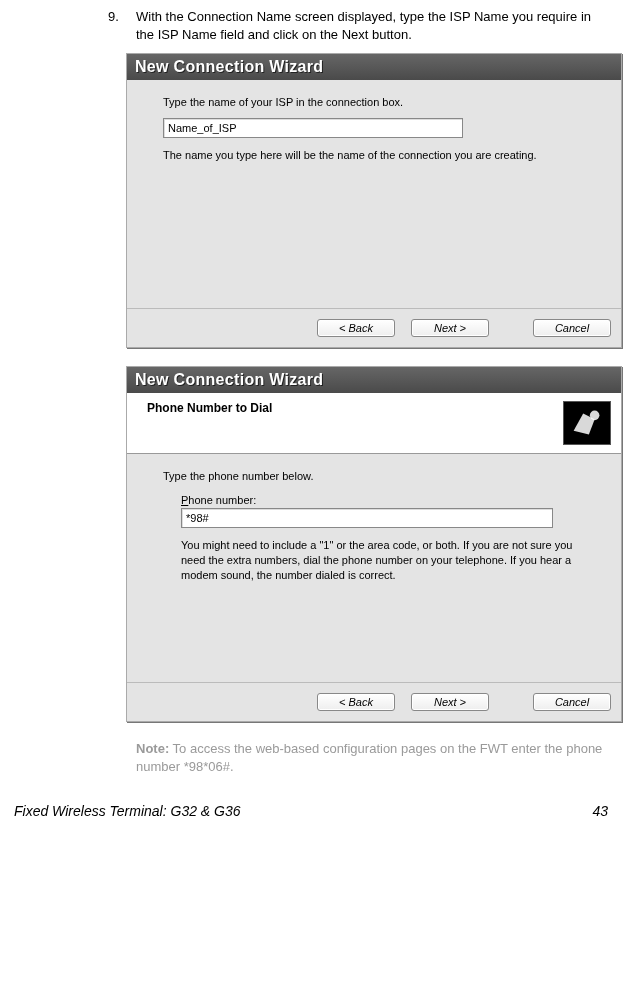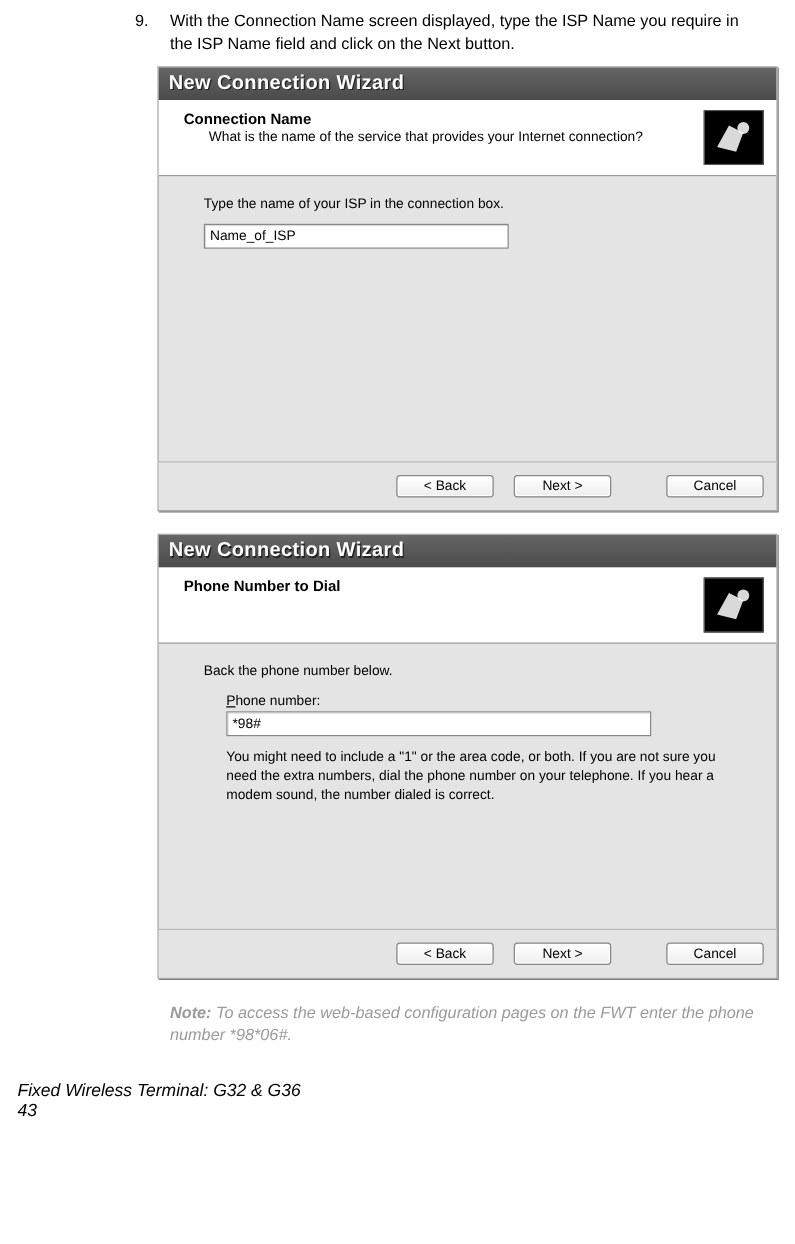--- a/index.html
+++ b/index.html
@@ -87,21 +87,21 @@
   .body-area .instr {
     margin-bottom: 10px;
   }
   .body-area .label {
     margin-bottom: 2px;
   }
   .body-area .underline-letter {
     text-decoration: underline;
   }
   .textbox {
-    width: 244px;
+    width: 300px;
     border: 1px solid #888;
     background: #fff;
     padding: 2px 4px;
     font-size: 11px;
     font-family: Tahoma, sans-serif;
     height: 20px;
     box-shadow: inset 1px 1px 0 #ddd;
   }
   .hint {
     margin-top: 10px;
@@ -112,83 +112,70 @@
     padding-left: 18px;
     margin-top: 12px;
   }
   .buttonbar {
     border-top: 1px solid #bbb;
     background: #e4e4e4;
     padding: 10px 10px;
     display: flex;
     justify-content: flex-end;
     gap: 16px;
+    font-style: italic;
   }
   .btn {
     border: 1px solid #888;
     border-radius: 3px;
     background: linear-gradient(#fff, #eee);
     font-size: 11px;
     padding: 2px 0;
     width: 78px;
     text-align: center;
     font-family: Tahoma, sans-serif;
     box-shadow: 0 0 0 1px #fff inset;
   }
   .btn-spacer { width: 12px; }
   .note {
     margin: 8px 20px 0 128px;
     font-size: 13px;
     color: #9a9a9a;
     line-height: 1.35;
-    font-style: italic;
   }
   .note-label {
     font-weight: bold;
     color: #9a9a9a;
   }
   .footer {
     display: flex;
     justify-content: space-between;
     font-style: italic;
     font-family: Arial, sans-serif;
     font-size: 14px;
     padding: 28px 20px 8px 6px;
     color: #000;
-    flex-direction: column;
   }
 </style>
 </head>
 <body>
 
 <div class="page">
 
   <div class="step">
     <div class="step-num">9.</div>
     <div class="step-text">With the Connection Name screen displayed, type the ISP Name you require in the ISP Name field and click on the Next button.</div>
   </div>
 
   <div class="wizard">
     <div class="titlebar">New Connection Wizard</div>
-    <div class="header">
-      <div class="header-text">
-        <div class="header-title">Connection Name</div>
-        <div class="header-sub">What is the name of the service that provides your Internet connection?</div>
-      </div>
-      <div class="header-icon">
-        <svg viewBox="0 0 48 44">
-            <rect width="48" height="44" fill="#000"></rect>
-            <path d="M10 30 L20 12 L32 18 L26 34 Z" fill="#fff" opacity="0.85"></path>
-            <circle cx="32" cy="14" r="5" fill="#fff" opacity="0.85"></circle>
-          </svg>
-      </div>
-    </div>
     <div class="body-area">
       <div class="instr">Type the name of your ISP in the connection box.</div>
       <input class="textbox" value="Name_of_ISP" style="">
+      <div class="hint">The name you type here will be the name of the connection you are creating.</div>
     </div>
     <div class="buttonbar">
       <div class="btn">&lt; Back</div>
       <div class="btn">Next &gt;</div>
       <div class="btn-spacer"></div>
       <div class="btn">Cancel</div>
     </div>
   </div>
 
 
@@ -200,24 +187,24 @@
       </div>
       <div class="header-icon">
         <svg viewBox="0 0 48 44">
             <rect width="48" height="44" fill="#000"></rect>
             <path d="M10 30 L20 12 L32 18 L26 34 Z" fill="#fff" opacity="0.85"></path>
             <circle cx="32" cy="14" r="5" fill="#fff" opacity="0.85"></circle>
           </svg>
       </div>
     </div>
     <div class="body-area">
-      <div class="instr">Back the phone number below.</div>
+      <div class="instr">Type the phone number below.</div>
       <div class="body-indent">
         <div class="label"><span class="underline-letter">P</span><span>hone number:</span></div>
-        <input class="textbox" style="width: 340px;" value="*98#">
+        <input class="textbox" style="width: 372px;" value="*98#">
         <div class="hint">You might need to include a "1" or the area code, or both. If you are not sure you need the extra numbers, dial the phone number on your telephone. If you hear a modem sound, the number dialed is correct.</div>
       </div>
     </div>
     <div class="buttonbar">
       <div class="btn"><span>&lt; </span><span class="underline-letter">B</span><span>ack</span></div>
       <div class="btn"><span class="underline-letter">N</span><span>ext &gt;</span></div>
       <div class="btn-spacer"></div>
       <div class="btn">Cancel</div>
     </div>
   </div>

